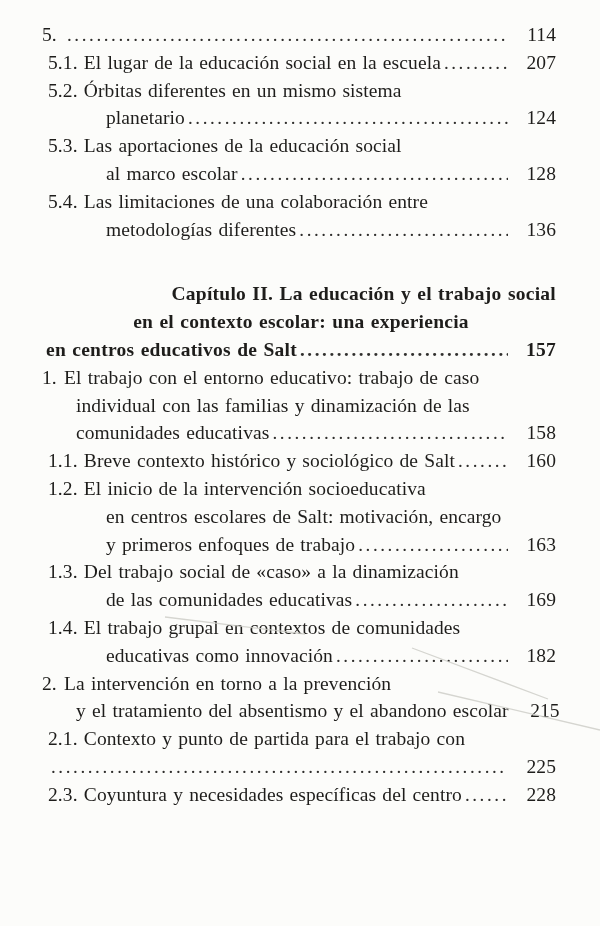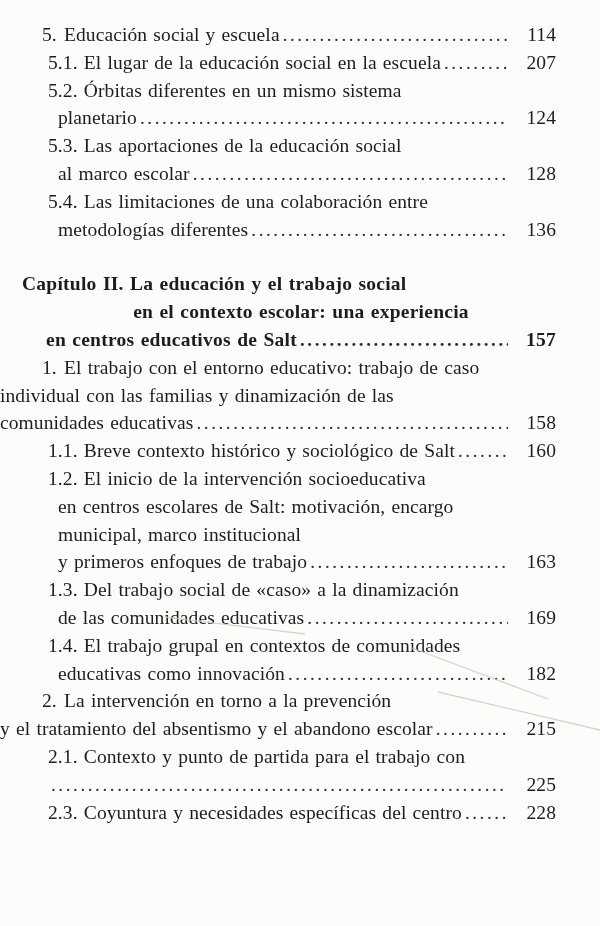--- a/index.html
+++ b/index.html
@@ -23,25 +23,25 @@
     line-height:27.8px;
     font-size:19.5px;
     letter-spacing:0.1px;
     word-spacing:0.06em;
   }
   .row .num{flex:0 0 22px;}
   .row .txt{white-space:nowrap;}
   .i-root{padding-left:22px;}
   .i-chapter-cont{padding-left:46px;justify-content:center;}
   .i-main{padding-left:42px;}
-  .i-main-cont{}
+  .i-main-cont{padding-left:64px;margin-left:12px;}
   .i-sub{padding-left:48px;}
-  .i-sub-cont{padding-left:58px;}
+  .i-sub-cont{padding-left:106px;}
   .bold{font-weight:bold;letter-spacing:0.25px;}
-  .gap{margin-top:27px;}
+  .gap{margin-top:37px;justify-content:flex-end;}
   .leader{
     flex:1 1 auto;
     overflow:hidden;
     white-space:nowrap;
     margin:0 12px 0 3px;
     opacity:0.92;
   }
   .leader::after{
     content:"..................................................................................................";
     letter-spacing:2.6px;
@@ -53,21 +53,20 @@
     pointer-events:none;
   }
 </style>
 </head>
 <body>
 
 <div class="page">
   <div id="toc">
       <div class="row i-main">
         <span class="num">5.</span>
-        <span class="txt">Educación social y escuela</span>
         <span class="leader"></span>
         <span class="pageno">114</span>
       </div>
       <div class="row i-sub">
         <span class="txt">5.1. El lugar de la educación social en la escuela</span>
         <span class="leader"></span>
         <span class="pageno">207</span>
       </div>
       <div class="row i-sub">
         <span class="txt">5.2. Órbitas diferentes en un mismo sistema</span>
@@ -121,23 +120,20 @@
         <span class="leader"></span>
         <span class="pageno">160</span>
       </div>
       <div class="row i-sub">
         <span class="txt">1.2. El inicio de la intervención socioeducativa</span>
       </div>
       <div class="row i-sub-cont">
         <span class="txt">en centros escolares de Salt: motivación, encargo</span>
       </div>
       <div class="row i-sub-cont">
-        <span class="txt">municipal, marco institucional</span>
-      </div>
-      <div class="row i-sub-cont">
         <span class="txt">y primeros enfoques de trabajo</span>
         <span class="leader"></span>
         <span class="pageno">163</span>
       </div>
       <div class="row i-sub">
         <span class="txt">1.3. Del trabajo social de «caso» a la dinamización</span>
       </div>
       <div class="row i-sub-cont">
         <span class="txt">de las comunidades educativas</span>
         <span class="leader"></span>

